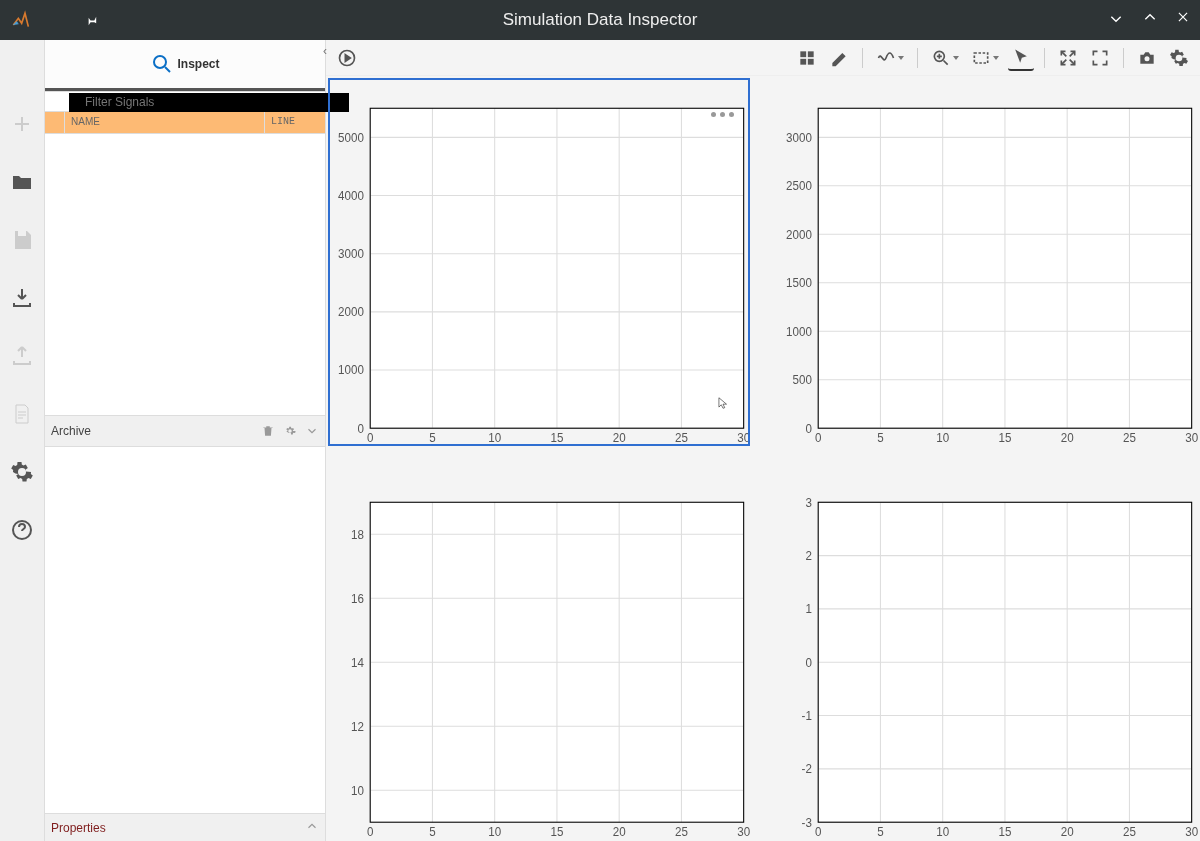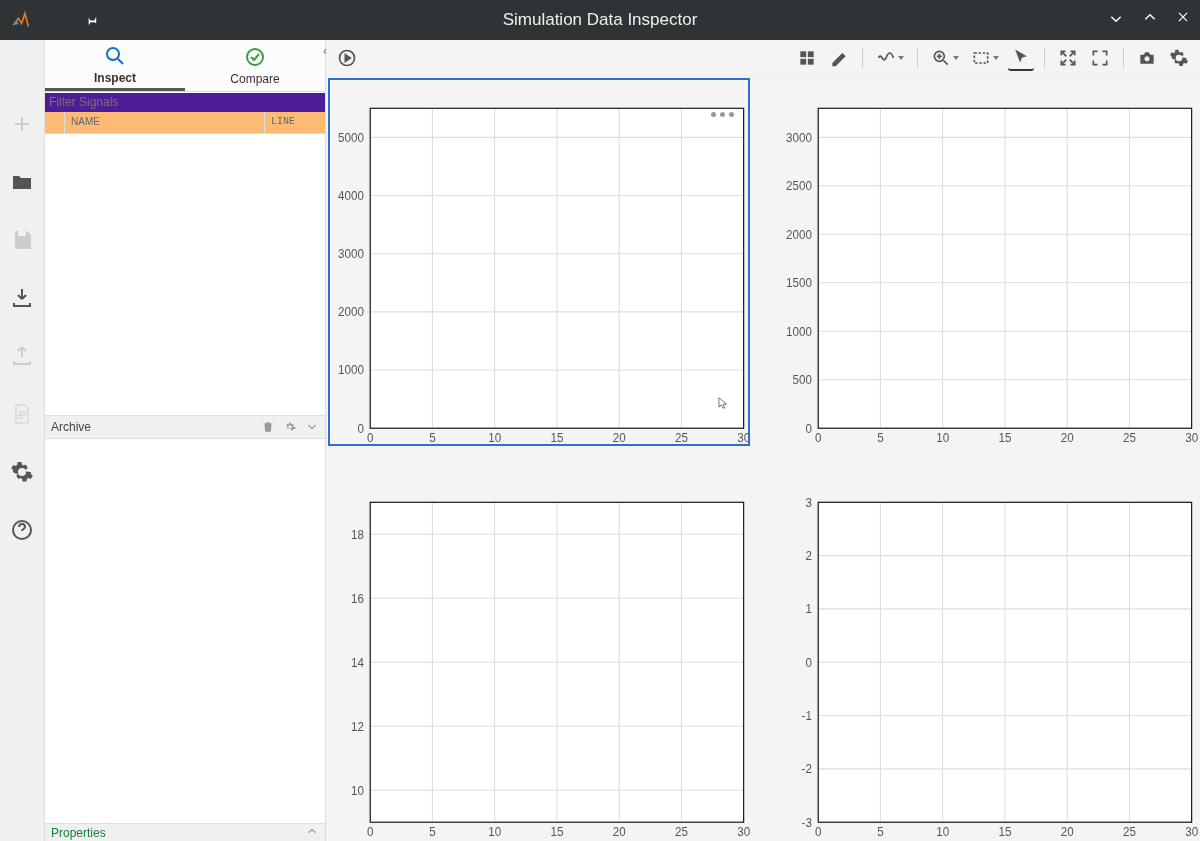--- a/index.html
+++ b/index.html
@@ -13,37 +13,37 @@
 
 .layout { display: flex; height: calc(100% - 40px); }
 
 .toolstrip { width: 45px; background: #f0f0f0; border-right: 1px solid #ddd; display: flex; flex-direction: column; align-items: center; padding-top: 70px; gap: 30px;}
 .toolstrip .ts-btn { width: 28px; height: 28px; color: #555; cursor:pointer; display:flex; align-items:center; justify-content:center; }
 .toolstrip .ts-btn.disabled { color: #ccc; }
 .toolstrip svg { width:24px; height:24px; }
 
 .sidepanel { width: 281px; background: #fff; border-right: 1px solid #ddd; display:flex; flex-direction:column; position:relative; }
 .tabs { height: 52px; display:flex; border-bottom:1px solid #ddd; background:#fcfcfc;}
-.tab { flex:1; display:flex; flex-direction:column; align-items:center; justify-content:center; cursor:pointer; font-size:12px; color:#333; gap:3px;}
+.tab { flex:1; display:flex; align-items:center; justify-content:center; cursor:pointer; font-size:12px; color:#333; gap:3px;}
 .tab.active { border-bottom:3px solid #555; }
 .tab svg { width:24px; height:24px; }
 
 .filter-row { height:20px; border-bottom:1px solid #ddd; }
-.filter-row input { width:100%; height:100%; border:none; outline:none; font-size:12px; padding: 0 4px; color:#888; background:#4c1d95;}
+.filter-row input { width:100%; height:100%; border:none; outline:none; font-size:12px; padding: 0 16px; color:#888; background:#000000;margin-left:24px;}
 .table-head { height:22px; display:flex; border-bottom:1px solid #ddd; font-size:10px; color:#666; background:#fdba74;}
 .table-head .col-cb { width:20px; border-right:1px solid #ddd;}
 .table-head .col-name { flex:1; padding:4px 6px; border-right:1px solid #ddd;}
 .table-head .col-line { width:60px; padding:4px 6px;font-family:Liberation Mono, monospace;}
 .table-body { flex:0 0 281px; }
 
-.section-bar { height:24px; background:#f0f0f0; border-top:1px solid #ddd; border-bottom:1px solid #ddd; display:flex; align-items:center; padding: 0 6px; font-size:12px; color:#444;}
+.section-bar { height:32px; background:#f0f0f0; border-top:1px solid #ddd; border-bottom:1px solid #ddd; display:flex; align-items:center; padding: 0 6px; font-size:12px; color:#444;}
 .section-bar .right { margin-left:auto; display:flex; gap:8px; align-items:center;}
 .section-bar .right svg { width:14px; height:14px; color:#999; cursor:pointer;}
 .archive-body { flex:1; }
-.props-bar { height:18px; background:#f0f0f0; border-top:1px solid #ddd; display:flex; align-items:center; padding:0 6px; font-size:12px; color:#15803d;}
+.props-bar { height:28px; background:#f0f0f0; border-top:1px solid #ddd; display:flex; align-items:center; padding:0 6px; font-size:12px; color:#7f1d1d;}
 .props-bar .right { margin-left:auto; }
 .props-bar .right svg{ width:14px; height:14px; color:#999; cursor:pointer;}
 
 .collapse-handle { position:absolute; top:4px; right:-12px; width:14px; height:14px; color:#777; font-size:12px; cursor:pointer;}
 
 .mainarea { flex:1; display:flex; flex-direction:column; background:#f4f4f4;}
 .main-toolbar { height:36px; display:flex; align-items:center; justify-content:space-between; padding: 0 8px; border-bottom: 1px solid #eee;}
 .tb-left, .tb-right { display:flex; align-items:center; gap:6px;}
 .tb-btn { width:26px; height:26px; color:#555; cursor:pointer; display:flex; align-items:center; justify-content:center; border-radius:3px;}
 .tb-btn.icon-only svg { width:20px; height:20px; }
@@ -140,27 +140,20 @@
 
   <div class="sidepanel">
     <span class="collapse-handle">‹</span>
     <div class="tabs">
       <div class="tab active">
         <svg viewBox="0 0 24 24" fill="none" stroke="#0b6fc6" stroke-width="2">
             <circle cx="10" cy="10" r="6"></circle>
             <path d="M15 15l5 5"></path>
           </svg>
         <span style="font-weight:bold;">Inspect</span>
-      </div>
-      <div class="tab">
-        <svg viewBox="0 0 24 24" fill="none" stroke="#3a9b3a" stroke-width="2">
-            <circle cx="12" cy="12" r="8"></circle>
-            <path d="M8 12l3 3 5-6"></path>
-          </svg>
-        <span>Compare</span>
       </div>
     </div>
     <div class="filter-row">
       <input type="text" placeholder="Filter Signals" style="">
     </div>
     <div class="table-head">
       <div class="col-cb"></div>
       <div class="col-name">NAME</div>
       <div class="col-line">LINE</div>
     </div>

